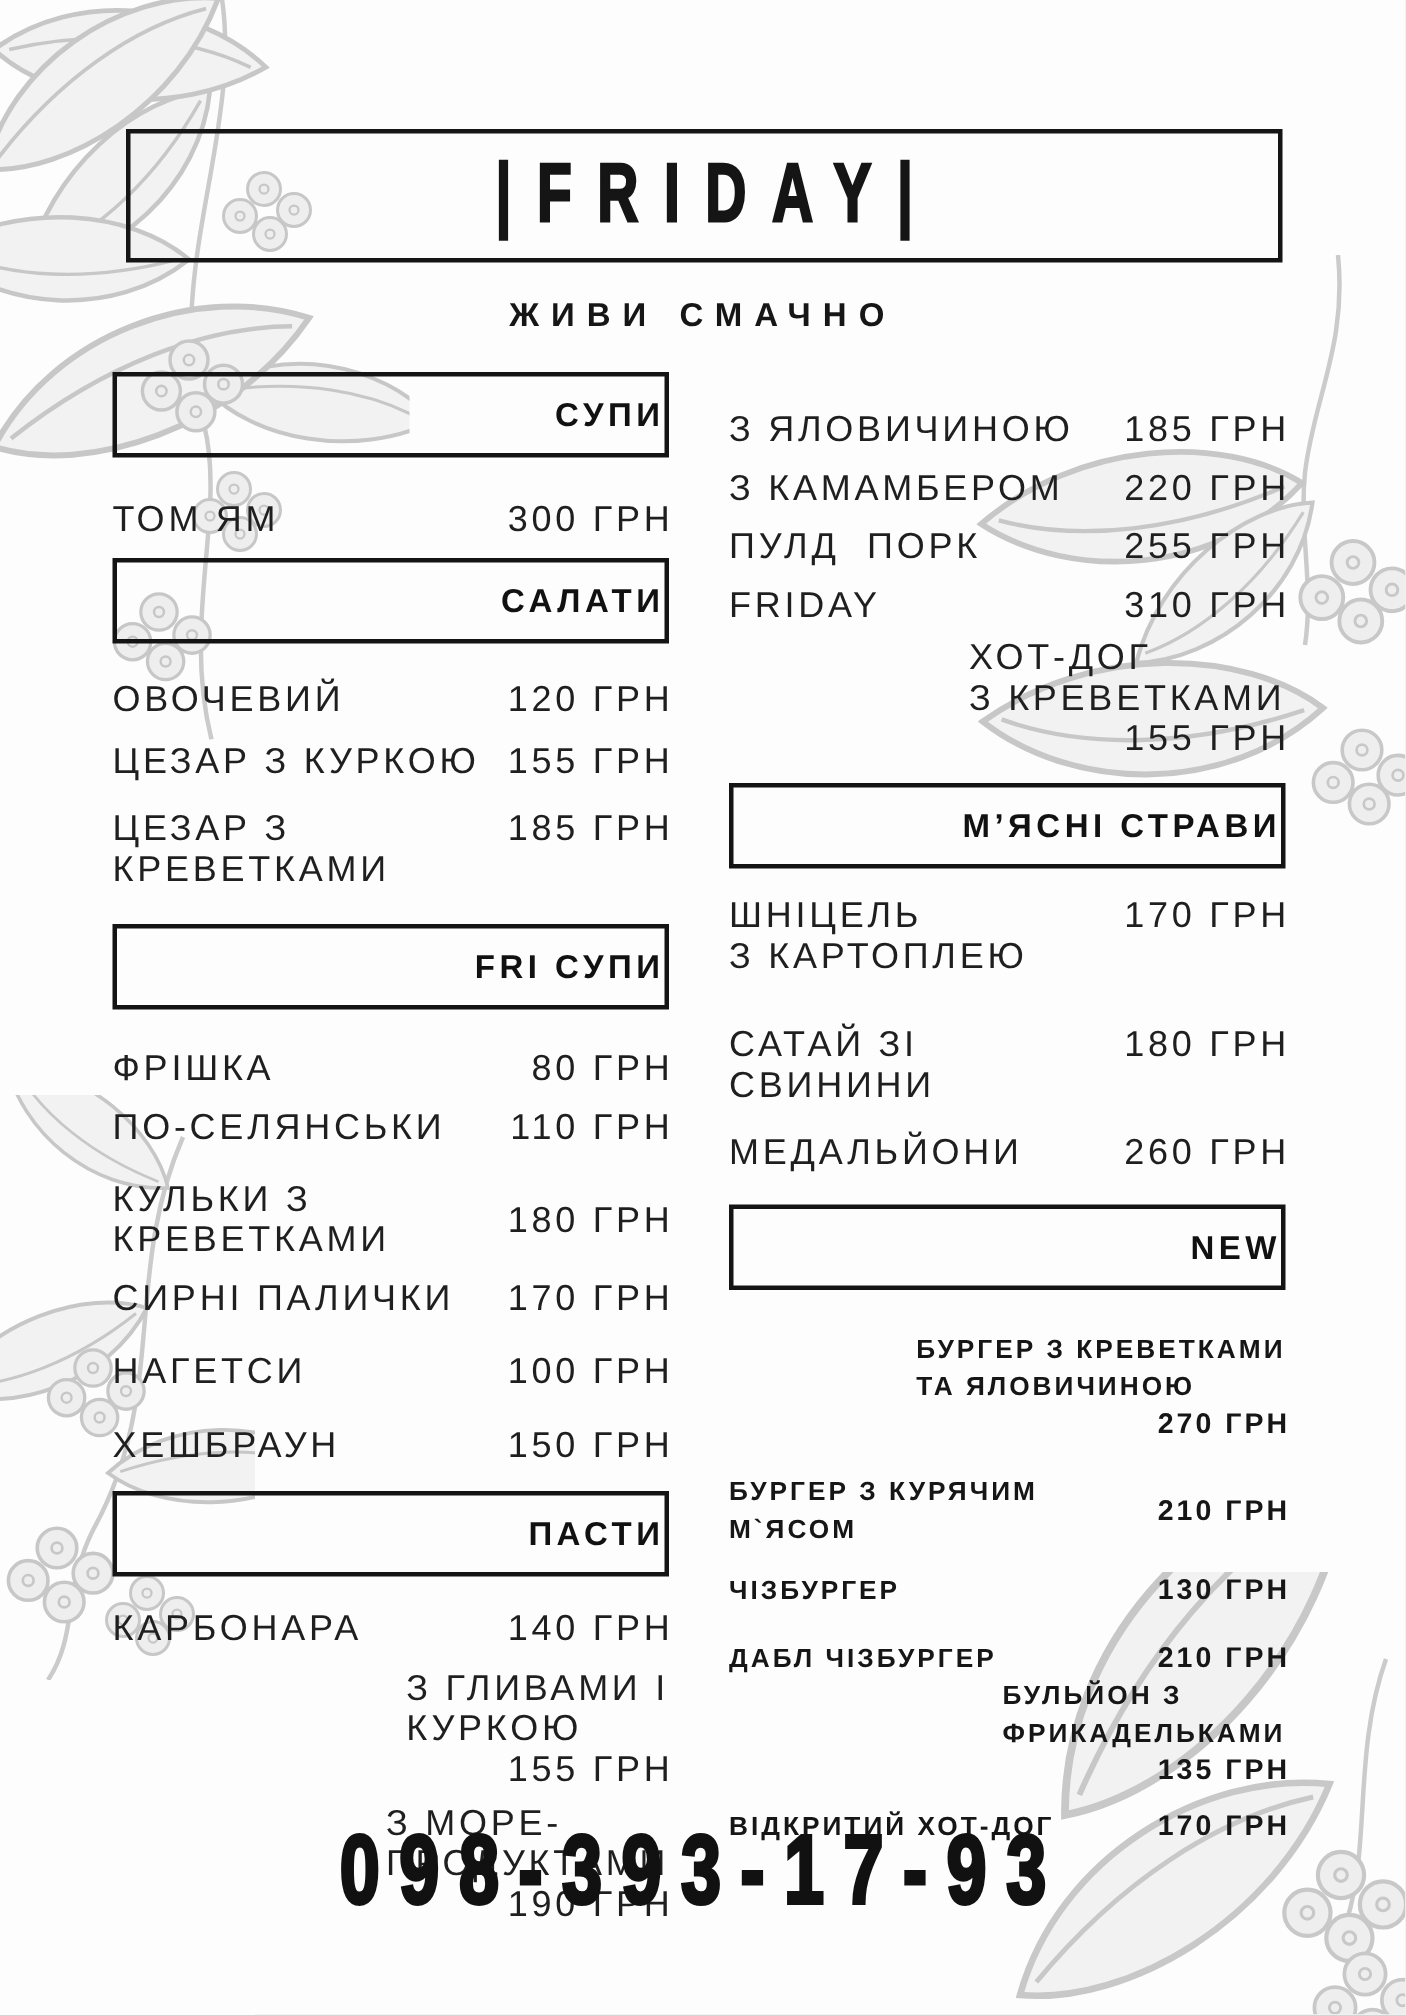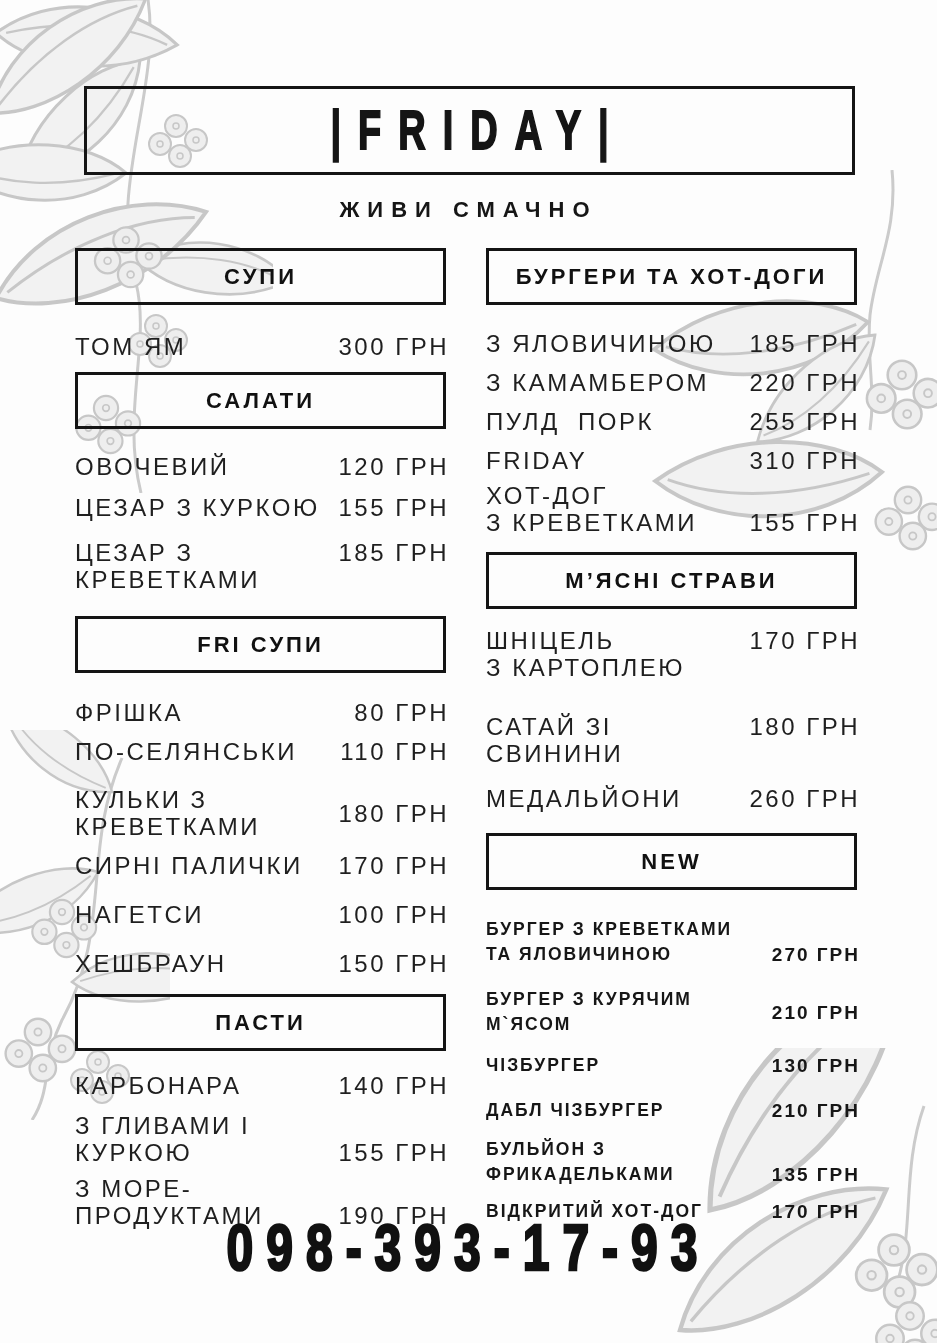--- a/index.html
+++ b/index.html
@@ -26,38 +26,38 @@
   }
   .tagline{
     left:0; top:197px; width:937px; text-align:center;
     font-size:22px; font-weight:700; letter-spacing:8px; color:#161616;
   }
   
   .columns{ left:75px; top:248px; width:782px; display:flex; gap:40px; }
   .col{ width:371px; }
   .section-box{
     border:3px solid #141414; box-sizing:border-box; height:57px;
-    display:flex; align-items:center; justify-content:center;
+    display:flex; align-items:center; justify-content:flex-end;
     font-size:22px; font-weight:700; letter-spacing:3px; color:#111;
     background:transparent; text-align:center; white-space:nowrap;
   }
   .item-row{
     display:flex; justify-content:space-between; align-items:center;
     font-size:24px; letter-spacing:2.5px; line-height:27px; color:#1f1f1f;
   }
   .item-row.v-top{align-items:flex-start;}
-  .item-row.v-bottom{align-items:flex-end;}
+  .item-row.v-bottom{align-items:flex-end;flex-direction:column;}
   .item-name{white-space:pre-wrap;}
   .item-price{white-space:nowrap; flex-shrink:0; padding-left:8px; margin-right:-3px;}
   .new-style .item-row{
     font-size:17.5px; font-weight:700; letter-spacing:2px; line-height:25px; color:#161616;
   }
   .new-style .item-price{font-size:19px;text-align:center;}
   
-  .mt8{margin-top:8px}.mt9{margin-top:9px}.mt10{margin-top:14px}.mt12{margin-top:12px}
+  .mt8{margin-top:8px}.mt9{margin-top:9px}.mt10{margin-top:0}.mt12{margin-top:12px}
   .mt13{margin-top:13px}.mt14{margin-top:14px}.mt16{margin-top:16px}.mt17{margin-top:17px}
   .mt18{margin-top:18px}.mt20{margin-top:20px}.mt21{margin-top:21px}.mt22{margin-top:22px}
   .mt23{margin-top:23px}.mt24{margin-top:24px}.mt25{margin-top:25px}.mt26{margin-top:26px}
   .mt27{margin-top:27px}.mt28{margin-top:28px}.mt32{margin-top:32px}
   
   .phone{ left:0; top:1220px; width:937px; text-align:center; }
   .phone-text{
     display:inline-block; font-size:48px; font-weight:700; color:#111;
     letter-spacing:13px; transform:scaleY(1.35);
     -webkit-text-stroke:2px #111; white-space:nowrap;
@@ -202,23 +202,20 @@
       </div>
       <div class="item-row v-bottom mt9">
         <span class="item-name">З МОРЕ-
 ПРОДУКТАМИ</span>
         <span class="item-price">190 ГРН</span>
       </div>
     </div>
 
     <div class="col">
 
-      <div class="section-box">
-        <span>БУРГЕРИ ТА ХОТ-ДОГИ</span>
-      </div>
       <div class="item-row mt25">
         <span class="item-name">З ЯЛОВИЧИНОЮ</span>
         <span class="item-price">185 ГРН</span>
       </div>
       <div class="item-row mt12">
         <span class="item-name">З КАМАМБЕРОМ</span>
         <span class="item-price">220 ГРН</span>
       </div>
       <div class="item-row mt12">
         <span class="item-name">ПУЛД  ПОРК</span>

